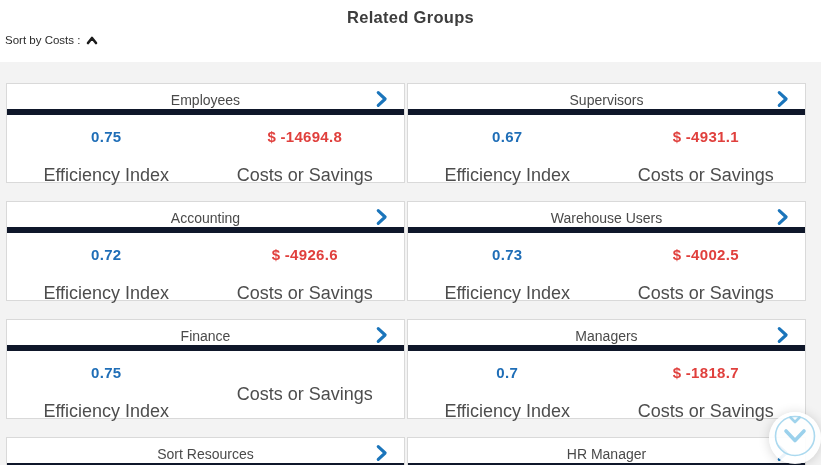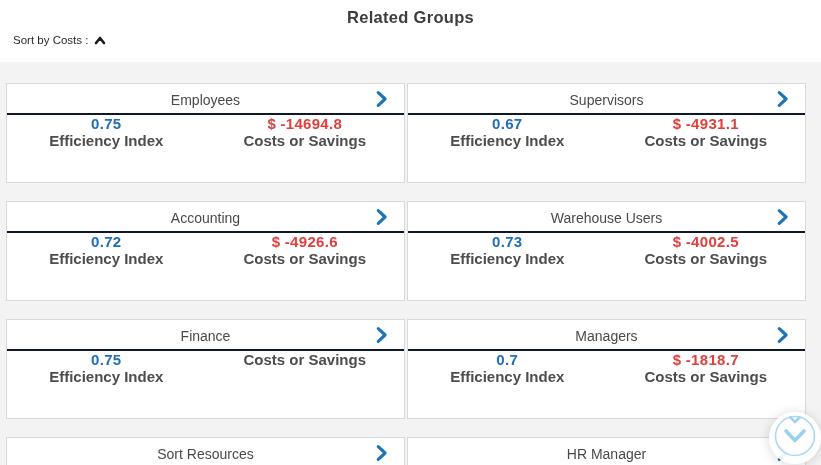--- a/index.html
+++ b/index.html
@@ -7,55 +7,55 @@
   body { font-family:"Liberation Sans", sans-serif; background:#ffffff; }
   #app { position:relative; width:821px; height:465px; overflow:hidden; background:#404040; }
 
   
   .top-bar { position:relative; height:62px; background:#ffffff; }
   .page-title {
     text-align:center; padding-top:8px;
     font-size:16.5px; font-weight:700; color:#3d3d3d; letter-spacing:.3px;
   }
   .sort-control {
-    position:absolute; left:13px; top:33px;
+    position:absolute; left:5px; top:33px;
     display:flex; align-items:center; gap:5px;
     font-size:11.5px; color:#2b2b2b; cursor:pointer;
   }
   .sort-control svg { display:block; margin-top:1px; }
 
   
   .content {
     position:absolute; top:62px; left:0; right:0; bottom:0;
     background:#f3f3f3; padding:21px 15px 0 6px;
   }
   .grid {
     display:grid; grid-template-columns:1fr 1fr;
     column-gap:2px; row-gap:18px;
   }
 
   
   .card { background:#ffffff; border:1px solid #d9d9d9; height:100px; }
   .card-header {
     position:relative; height:31px; line-height:31px;
-    border-bottom:2px solid #0f172a;
+    border-bottom:6px solid #0f172a;
     text-align:center; cursor:pointer;
   }
   .card-title { font-size:14px; color:#4a4a4a; }
   .chev {
     position:absolute; right:12px; top:4px; cursor:pointer;
   }
   .card-body {
-    display:flex; 
+    display:flex; padding-top:13px;
   }
   .stat { flex:1 1 50%; text-align:center; }
   .val { font-size:15px; font-weight:700; letter-spacing:.3px; }
   .val.blue { color:#1f6eb7; }
   .val.red  { color:#e0403d; }
-  .lbl { margin-top:0; font-size:15px; color:#4d4d4d;font-weight:bold; }
+  .lbl { margin-top:20px; font-size:18px; color:#4d4d4d; }
 
   
   .scroll-btn {
     position:absolute; left:769px; top:412px;
     width:52px; height:52px; border-radius:50%;
     background:rgba(255,255,255,0.92);
     box-shadow:0 1px 12px rgba(0,0,0,0.16);
     display:flex; align-items:center; justify-content:center;
     cursor:pointer;
   }

